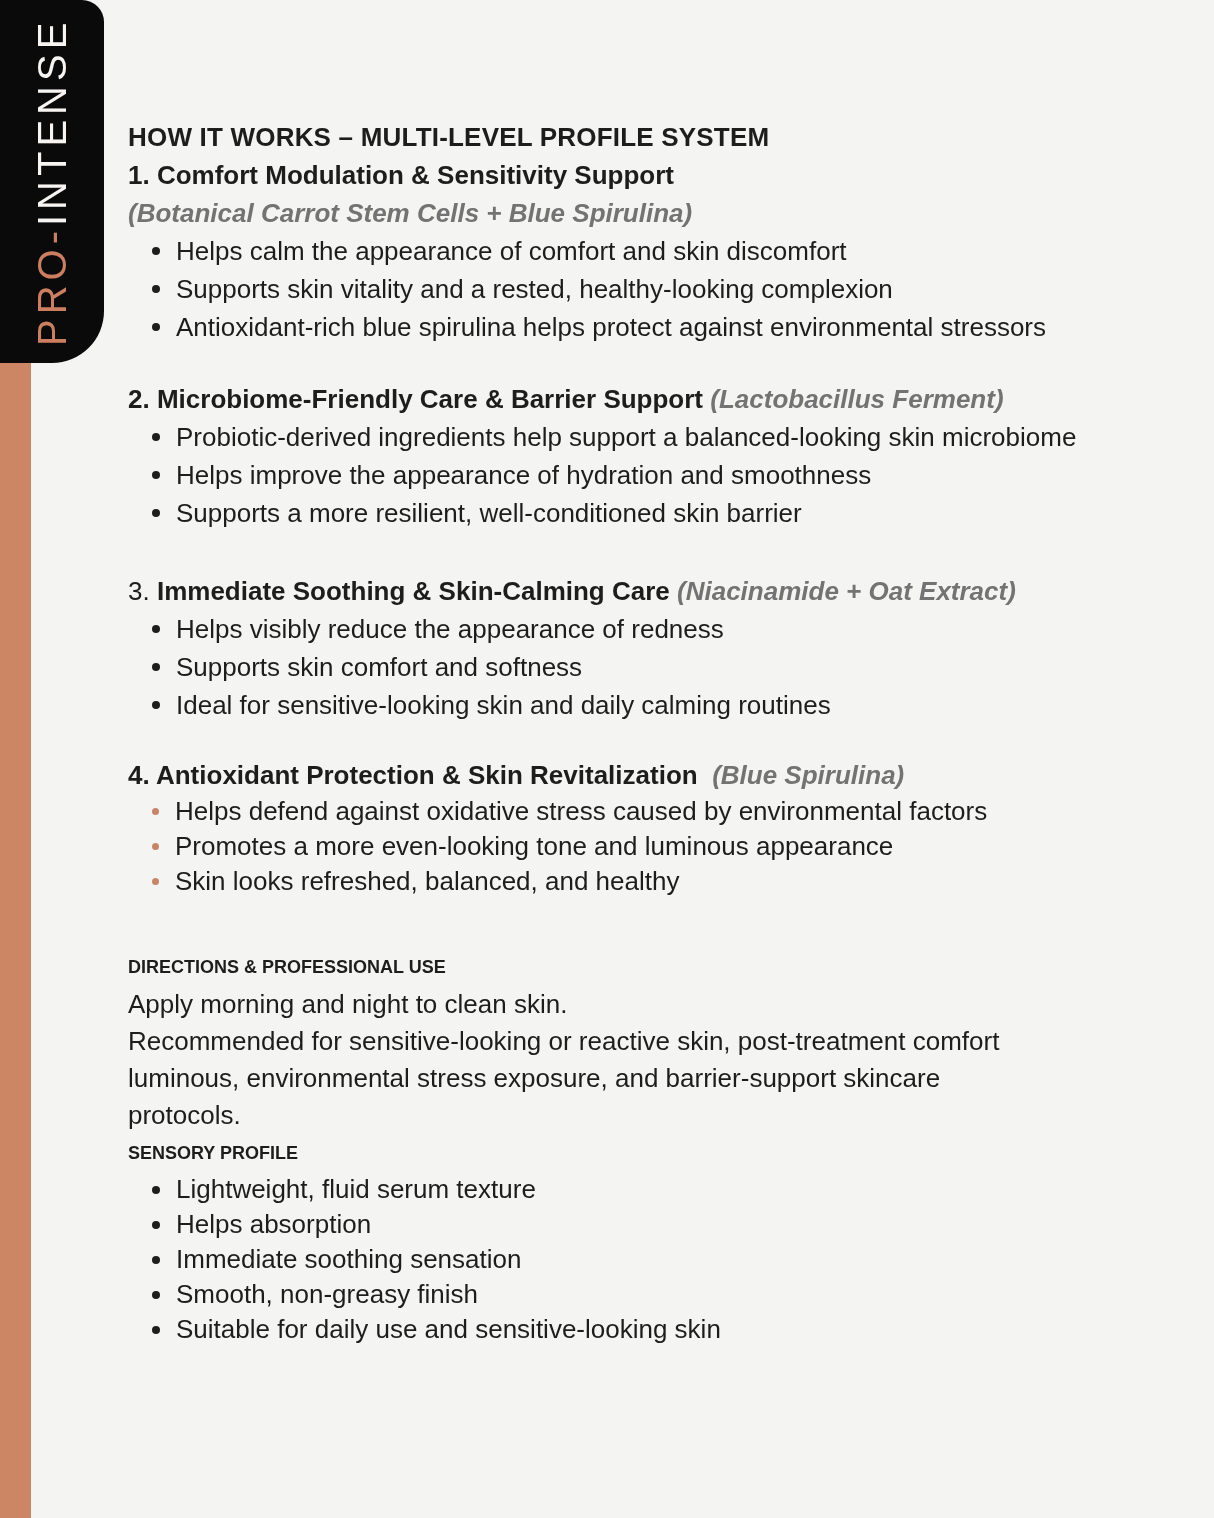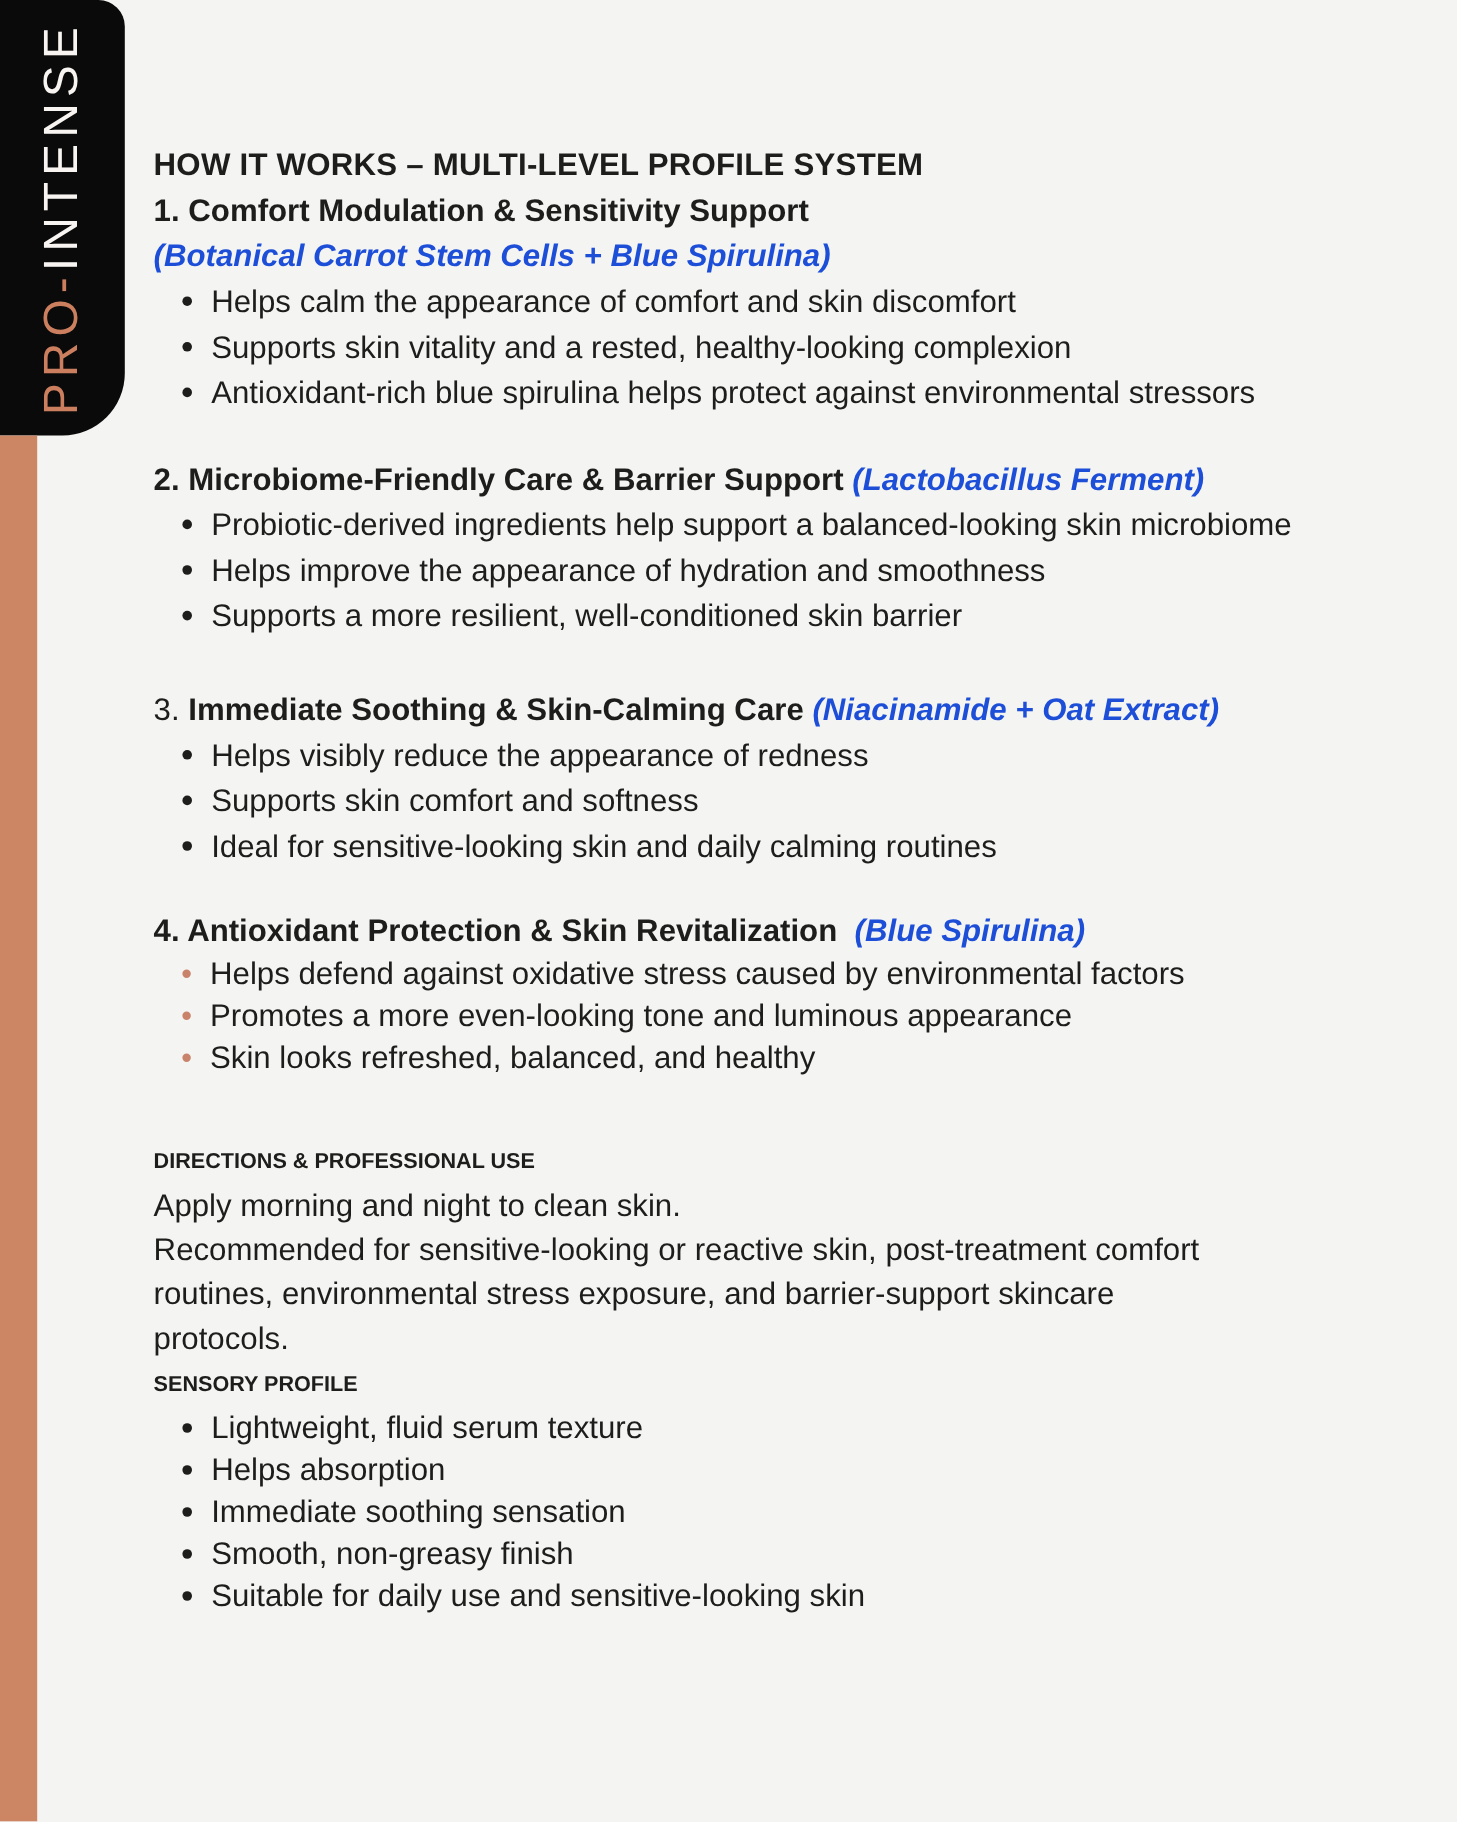--- a/index.html
+++ b/index.html
@@ -39,21 +39,21 @@
   .content {
     position:absolute; left:128px; top:118px;
     width:1046px;
     font-size:26px;
     line-height:38px;
   }
   h1.doc-title { font-size:26px; font-weight:700; letter-spacing:0.2px; }
   .step-title { font-size:26px; font-weight:700; }
   .step-title .num-thin { font-weight:400; }
   .ing {
-    color:#1d4ed8; font-weight:700; font-style:italic;
+    color:#737373; font-weight:700; font-style:italic;
   }
   .ing-block { display:block; }
   .step { margin-top:0; }
   .step + .step { margin-top:34px; }
   .step-3 { margin-top:40px !important; }
   .step-4 { margin-top:32px !important; }
   
   .bullet-row { display:flex; align-items:flex-start; padding-left:24px; }
   .dot {
     flex:0 0 auto;
@@ -157,21 +157,21 @@
       <div class="bullet-row">
           <span class="dot"></span>
           <span class="bullet-text">Skin looks refreshed, balanced, and healthy</span>
         </div>
     </div>
   </section>
 
   <section class="directions">
     <h2 class="section-heading">DIRECTIONS &amp; PROFESSIONAL USE</h2>
     <p class="body-par">Apply morning and night to clean skin.</p>
-    <p class="body-par">Recommended for sensitive-looking or reactive skin, post-treatment comfort routines, environmental stress exposure, and barrier-support skincare protocols.</p>
+    <p class="body-par">Recommended for sensitive-looking or reactive skin, post-treatment comfort luminous, environmental stress exposure, and barrier-support skincare protocols.</p>
   </section>
 
   <section class="sensory">
     <h2 class="section-heading">SENSORY PROFILE</h2>
     <div class="bullets">
       <div class="bullet-row">
           <span class="dot"></span>
           <span class="bullet-text">Lightweight, fluid serum texture</span>
         </div>
       <div class="bullet-row">

